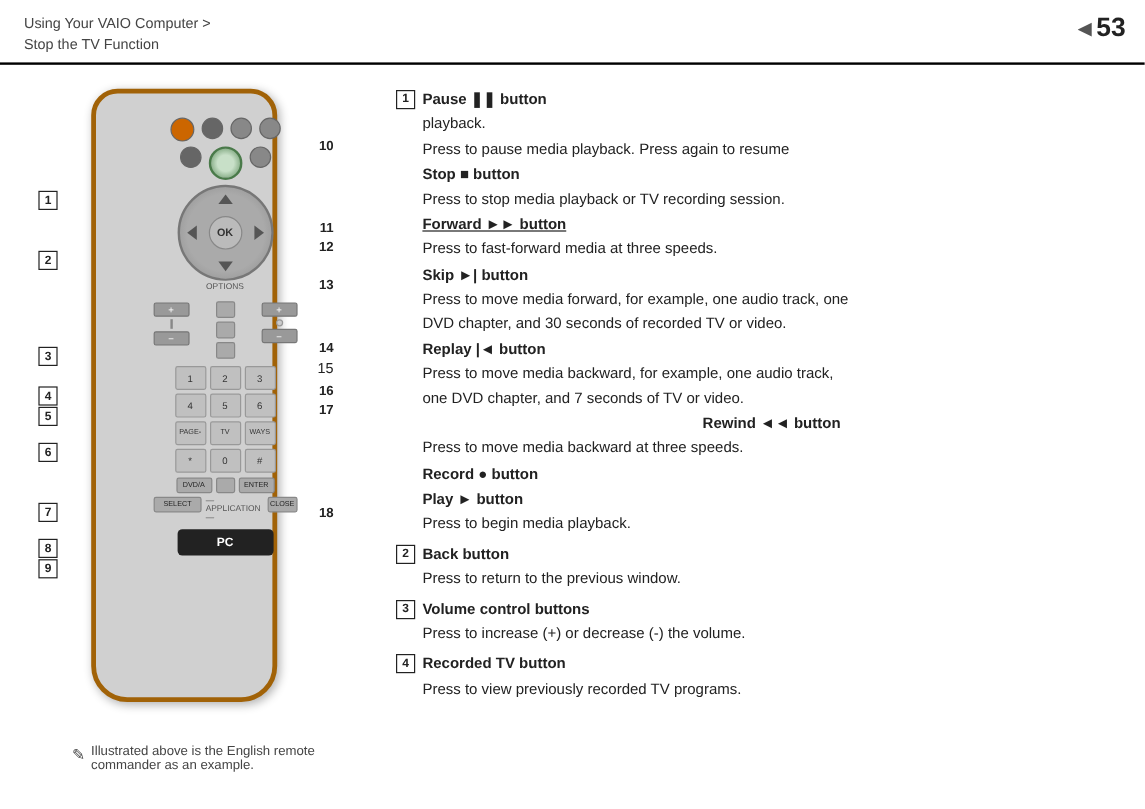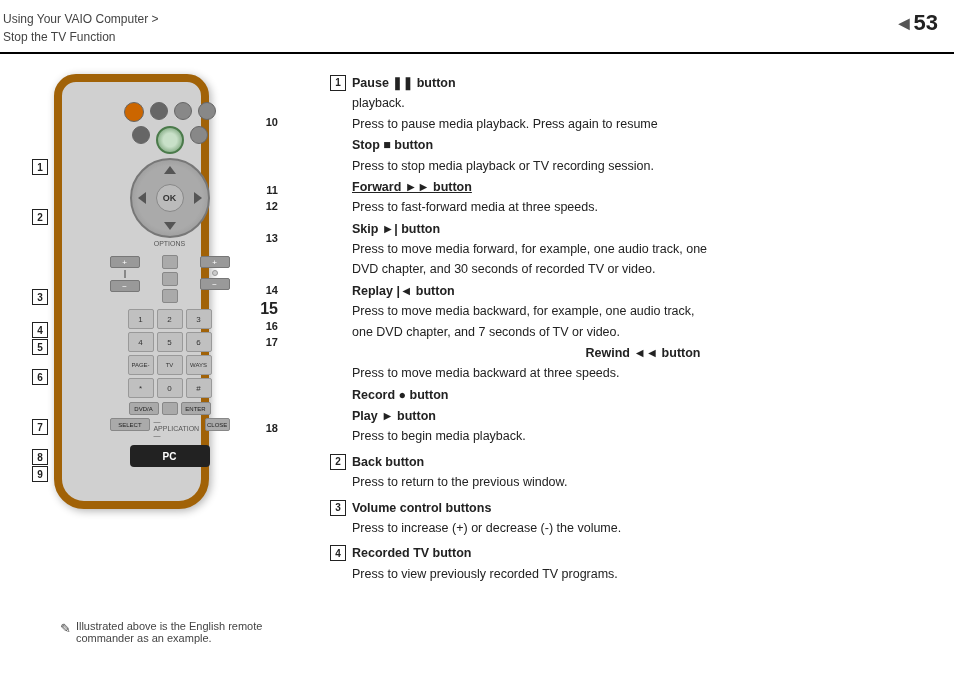--- a/index.html
+++ b/index.html
@@ -12,21 +12,21 @@
       color: #222;
       overflow: hidden;
       position: relative;
     }
 
     
     .header {
       display: flex;
       justify-content: space-between;
       align-items: flex-start;
-      padding: 10px 16px 6px 3px;
+      padding: 10px 16px 6px 20px;
       border-bottom: 2px solid #000;
     }
     .header-title {
       font-size: 12px;
       color: #444;
       line-height: 1.5;
     }
     .header-page {
       font-size: 22px;
       font-weight: bold;
@@ -61,27 +61,27 @@
 
     .remote-wrapper {
       position: relative;
       width: 250px;
       height: 460px;
     }
 
     
     .remote-body {
       position: absolute;
-      left: 24px;
+      left: 46px;
       top: 0;
       width: 155px;
-      height: 435px;
+      height: 511px;
       background: #d0d0d0;
       border-radius: 22px 22px 30px 30px;
-      border: 8px solid #a16207;
+      border: 4px solid #a16207;
       box-shadow: 2px 2px 8px rgba(0,0,0,0.3);
     }
 
     
     .remote-top-section {
       position: absolute;
       top: 12px;
       left: 30px;
       width: 155px;
       display: flex;
@@ -371,21 +371,21 @@
       </div>
       <div style="position:absolute;left:2px;top:392px;display:flex;align-items:center;">
         <div style="width:16px;height:16px;border:1.5px solid #222;display:flex;align-items:center;justify-content:center;font-size:10px;font-weight:bold;background:#fff;">9</div>
       </div>
 
       <div style="position:absolute;right:2px;top:42px;font-size:11px;font-weight:bold;">10</div>
       <div style="position:absolute;right:2px;top:110px;font-size:11px;font-weight:bold;">11</div>
       <div style="position:absolute;right:2px;top:126px;font-size:11px;font-weight:bold;">12</div>
       <div style="position:absolute;right:2px;top:158px;font-size:11px;font-weight:bold;">13</div>
       <div style="position:absolute;right:2px;top:210px;font-size:11px;font-weight:bold;">14</div>
-      <div style="position:absolute;right:2px;top:226px;font-size:16px;font-weight:bold;">15</div>
+      <div style="position:absolute;right:2px;top:226px;font-size:12px;font-weight:normal;">15</div>
       <div style="position:absolute;right:2px;top:246px;font-size:11px;font-weight:bold;">16</div>
       <div style="position:absolute;right:2px;top:262px;font-size:11px;font-weight:bold;">17</div>
       <div style="position:absolute;right:2px;top:348px;font-size:11px;font-weight:bold;">18</div>
 
     </div>
 
     <div class="footer-note">
       <span class="note-icon">✎</span>
       <span>Illustrated above is the English remote commander as an example.</span>
     </div>

